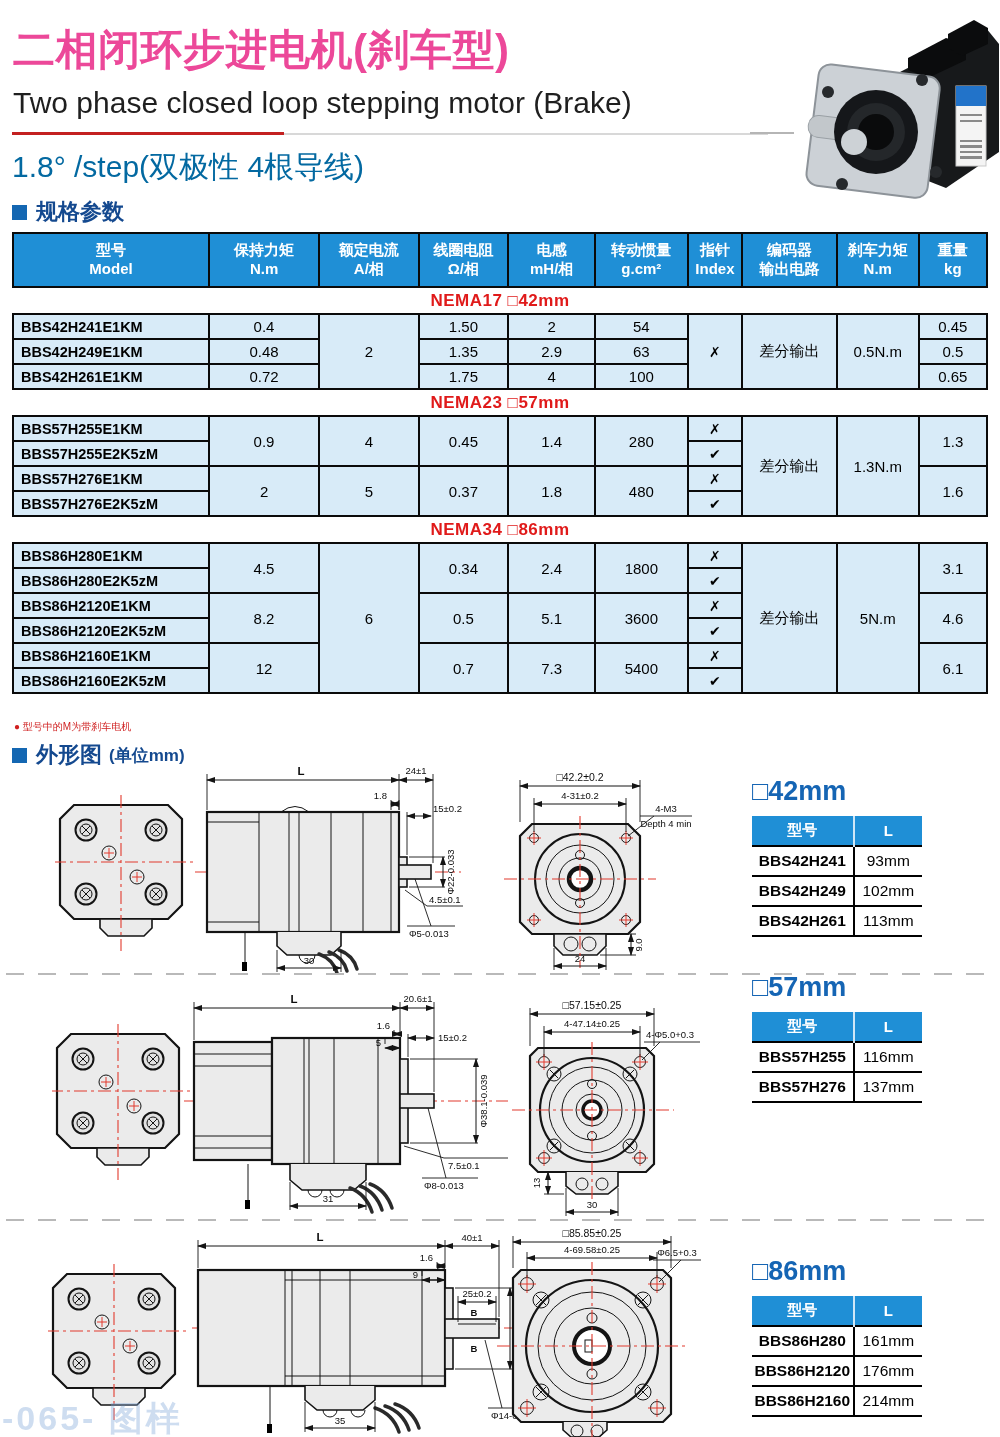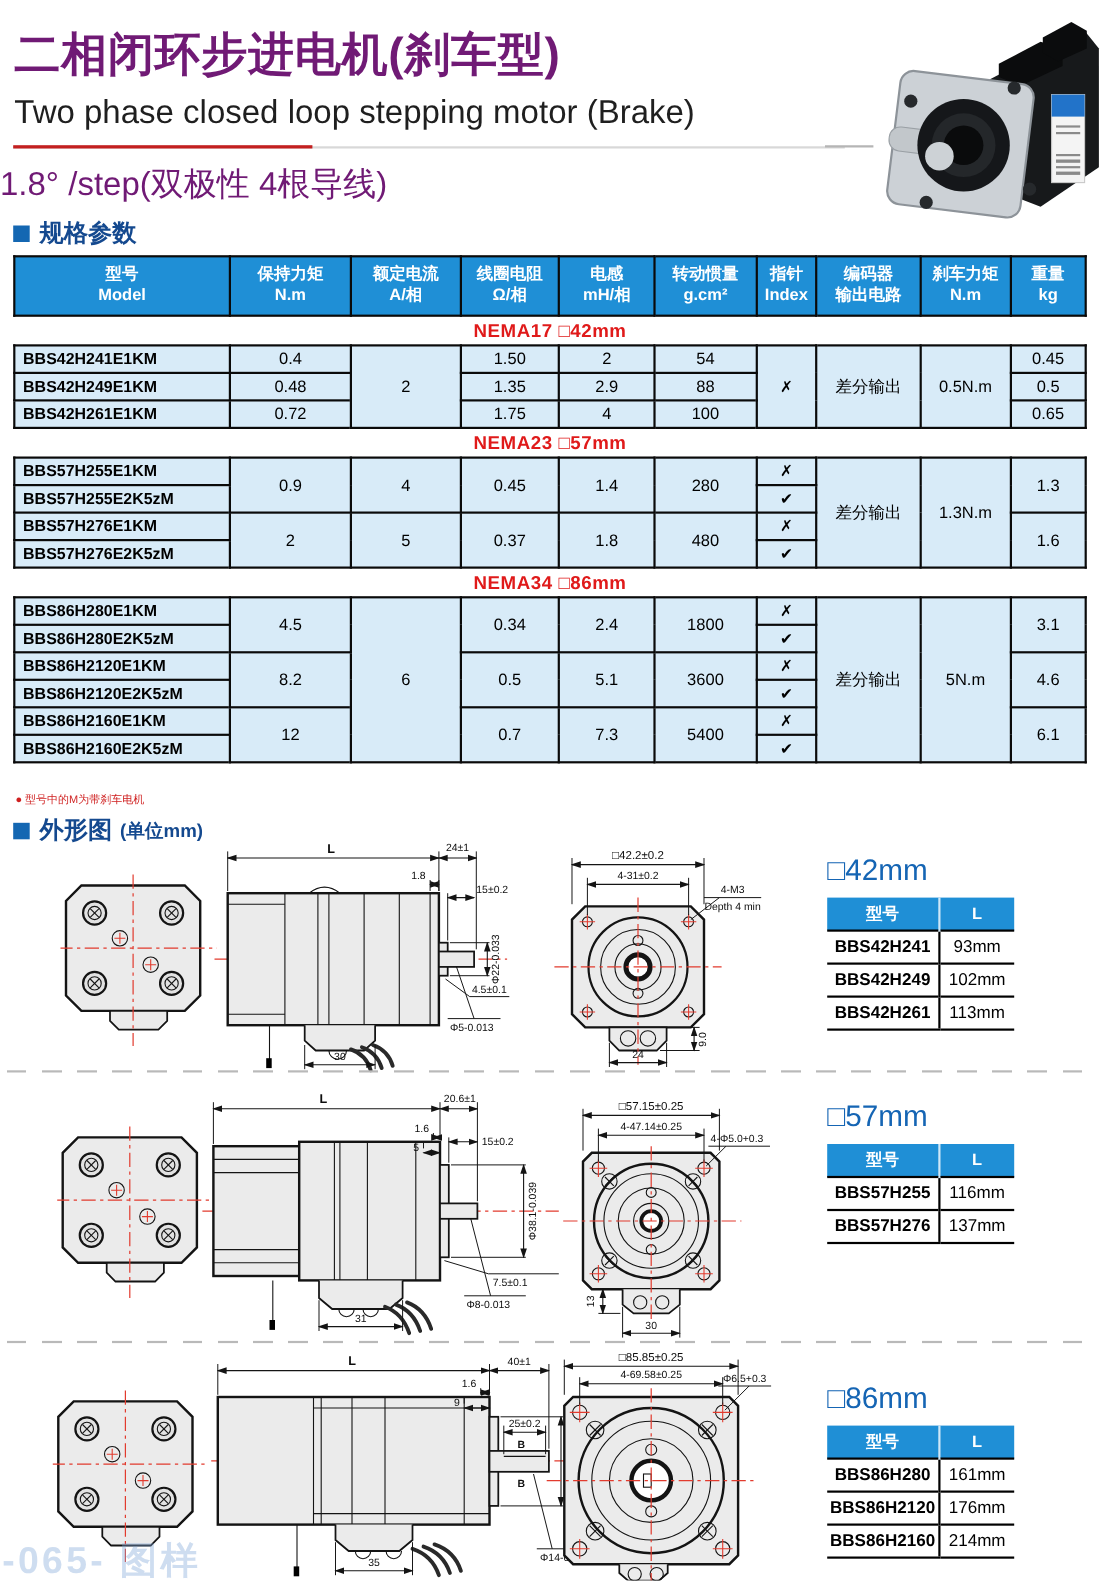--- a/index.html
+++ b/index.html
@@ -1,40 +1,40 @@
 <!DOCTYPE html>
 <html><head>
 <meta charset="utf-8">
 <style>
   html,body{margin:0;padding:0;background:#fff}
   .page{position:relative;width:1000px;height:1437px;background:#fff;overflow:hidden;
         font-family:"Liberation Sans","DejaVu Sans",sans-serif;color:#000}
   .abs{position:absolute}
-  .title{position:absolute;left:13px;top:22px;margin:0;font-size:42px;font-weight:bold;color:#701a75;letter-spacing:.5px}
+  .title{position:absolute;left:13px;top:22px;margin:0;font-size:42px;font-weight:bold;color:#ec4899;letter-spacing:.5px}
   .title-en{position:absolute;left:13px;top:86px;font-size:30px;color:#1f1f1f}
   .rule{position:absolute;left:12px;top:133px;width:756px;height:2px;background:#d8d8d8}
   .rule::before{content:"";position:absolute;left:0;top:-1px;width:272px;height:3px;background:#c32020}
-  .step{position:absolute;left:0;top:147px;font-size:30px;color:#701a75}
+  .step{position:absolute;left:12px;top:147px;font-size:30px;color:#0369a1}
   .sec-head{position:absolute;left:12px;display:flex;align-items:center;gap:9px;font-weight:bold;color:#14498f}
   .sec-head .sq{width:15px;height:15px;background:#1467b2;display:inline-block;flex:0 0 auto}
   .sec-head .t1{font-size:22px}
   .sec-head .t2{font-size:17px;margin-left:-2px}
   
   .spec{position:absolute;left:12px;top:232px;width:976px}
   .spec table{width:100%;border-collapse:collapse;table-layout:fixed}
   .spec th{background:#1f8fd6;color:#fff;font-size:15px;font-weight:bold;border:2px solid #0a0a0a;padding:2px 0;line-height:1.25;vertical-align:middle}
   .head-tb th{height:48px}
   .spec td{border:2px solid #0a0a0a;background:#d8ebf8;font-size:15px;text-align:center;height:23px;padding:0 2px;vertical-align:middle}
   .spec td.model{text-align:left;font-weight:bold;padding-left:7px;font-size:14.5px}
   .spec td.chk{font-size:14px;font-weight:bold}
   .nema{height:25px;display:flex;align-items:center;justify-content:center;color:#e01a1a;font-weight:bold;font-size:17px;letter-spacing:.5px}
   .note{position:absolute;left:14px;top:720px;color:#cf1f1f;font-size:10px;font-weight:normal}
   
   .dt{position:absolute;width:170px}
-  .dt-title{font-size:27px;font-weight:normal;color:#1565b4;margin-bottom:9px}
+  .dt-title{font-size:27px;font-weight:bold;color:#1565b4;margin-bottom:9px}
   .dt table{width:100%;border-collapse:collapse;table-layout:fixed}
   .dt th{background:#1f8fd6;color:#fff;font-size:15px;height:27px;font-weight:bold}
   .dt th+th{border-left:2px solid #cfe7f7}
   .dt td{font-size:15.5px;height:26px;text-align:center;border-top:2.5px solid #000;background:#fff}
   .dt tr:last-child td{border-bottom:2.5px solid #000}
   .dt td+td{border-left:2px solid #000}
   .dt td.m{font-weight:bold}
   .dash{position:absolute;left:6px;width:986px;height:2px;background:repeating-linear-gradient(90deg,#b9b9b9 0 18px,transparent 18px 32px)}
   .watermark{position:absolute;left:2px;top:1396px;font-size:34px;font-weight:bold;color:rgba(125,165,215,.38);letter-spacing:3px}
   
@@ -186,21 +186,21 @@
         <td rowspan="3" class="chk">✗</td>
         <td rowspan="3">差分输出</td>
         <td rowspan="3">0.5N.m</td>
         <td>0.45</td>
       </tr>
       <tr>
         <td class="model">BBS42H249E1KM</td>
         <td>0.48</td>
         <td>1.35</td>
         <td>2.9</td>
-        <td>88</td>
+        <td>63</td>
         <td>0.5</td>
       </tr>
       <tr>
         <td class="model">BBS42H261E1KM</td>
         <td>0.72</td>
         <td>1.75</td>
         <td>4</td>
         <td>100</td>
         <td>0.65</td>
       </tr>
@@ -628,21 +628,21 @@
         <line class="ext" x1="72" y1="208" x2="52" y2="208"></line>
       <line class="dimline" x1="56" y1="186" x2="56" y2="208"></line>
       <text class="dim" transform="rotate(-90 48 197)" x="48" y="197" text-anchor="middle">13</text>
       <line class="ext" x1="74" y1="202" x2="74" y2="230"></line>
         <line class="ext" x1="126" y1="202" x2="126" y2="230"></line>
       <line class="dimline" x1="74" y1="226" x2="126" y2="226"></line>
       <text class="dim" x="100" y="222" text-anchor="middle">30</text>
     </g>
   </svg>
 
-  <div class="dt" style="left:752px;top:1000px">
+  <div class="dt" style="left:752px;top:972px">
     <div class="dt-title">□57mm</div>
     <table>
       <tbody>
           <tr>
         <th style="width:58%">型号</th>
         <th>L</th>
       </tr>
       <tr>
             <td class="m">BBS57H255</td>
             <td>116mm</td>

